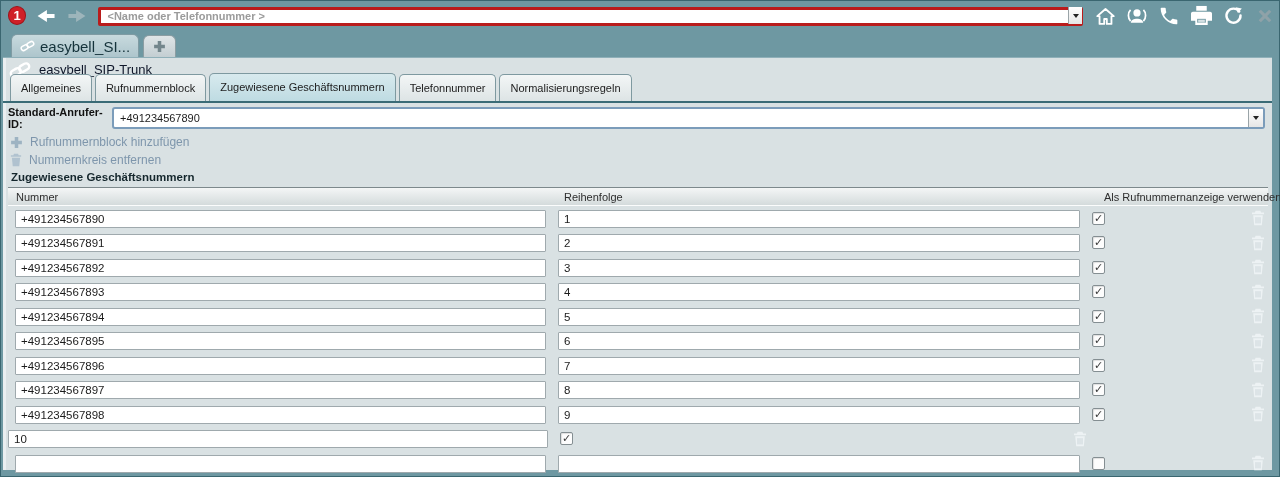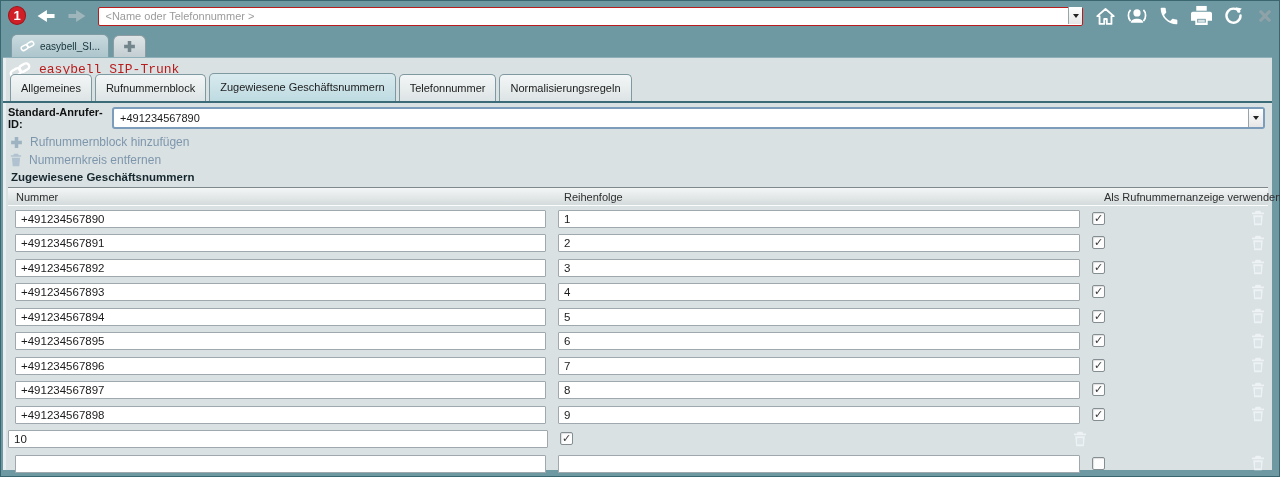--- a/index.html
+++ b/index.html
@@ -8,40 +8,40 @@
     background:#6e98a2;
     font-family:"Liberation Sans",sans-serif;
     box-shadow:inset 0 0 0 1px #3a6670;
   }
   
   .toolbar{position:absolute;left:3px;top:3px;right:3px;height:25px;display:flex;align-items:center;}
   .badge{width:19px;height:19px;margin-left:5px;border-radius:50%;background:#d01f27;border:1px solid #9e161c;
     color:#fff;font-size:13px;font-weight:bold;display:flex;align-items:center;justify-content:center;box-sizing:border-box;}
   .navbtn{margin-left:9px;display:flex;align-items:center;}
   .searchwrap{position:relative;margin-left:10px;width:1016px;height:19px;}
-  .searchwrap input{width:100%;height:100%;box-sizing:border-box;border:1px solid #b91c1c;border-radius:2px;
-    font-size:11px;padding:0 16px 0 6px;color:#333;font-family:"Liberation Sans",sans-serif;}
+  .searchwrap input{width:100%;height:100%;box-sizing:border-box;border:3px solid #b91c1c;border-radius:2px;
+    font-size:11px;padding:0 16px 0 6px;color:#333;font-family:"Liberation Sans",sans-serif;font-weight:bold;}
   .searchwrap input::placeholder{color:#9b9b9b;}
   .combobtn{position:absolute;right:1px;top:1px;bottom:1px;width:13px;background:linear-gradient(#fff,#e6e6e6);
     border-left:1px solid #9aa4a8;display:flex;align-items:center;justify-content:center;}
   .tri{width:0;height:0;border-left:3.5px solid transparent;border-right:3.5px solid transparent;border-top:4.5px solid #222;}
   .tbicons{display:flex;align-items:center;gap:8px;margin-left:10px;}
   .tbicons .ic{display:flex;align-items:center;justify-content:center;width:24px;height:22px;}
   
   .tabstrip{position:absolute;left:3px;top:29px;right:3px;height:28px;display:flex;align-items:flex-end;}
   .sess-tab{margin-left:8px;height:23px;min-width:84px;background:linear-gradient(#c8dade,#adc5cc);
     border:1px solid #7f9ba3;border-bottom:none;border-radius:6px 6px 0 0;display:flex;align-items:center;
-    padding:0 8px;gap:5px;font-size:10px;color:#15333b;box-sizing:border-box;}
+    padding:0 8px;gap:5px;font-size:15px;color:#15333b;box-sizing:border-box;}
   .add-tab{margin-left:4px;height:21px;width:31px;background:linear-gradient(#dfe5e7,#c3ced2);
     border:1px solid #8b9da2;border-bottom:none;border-radius:6px 6px 0 0;display:flex;align-items:center;justify-content:center;}
   
   .main{position:absolute;left:3px;top:57px;width:1269px;bottom:7px;background:#d9e1e3;
     border-top:1px solid #8fb0b9;box-shadow:inset 3px 0 0 rgba(255,255,255,.45);}
   .titlebar{height:23px;display:flex;align-items:center;padding-left:6px;gap:8px;}
-  .title{font-size:13px;color:#b91c1c;font-family:Liberation Mono, monospace;}
+  .title{font-size:13px;color:#0f172a;}
   .subtabs{height:20px;display:flex;align-items:flex-end;padding-left:7px;gap:3px;border-bottom:2px solid #3a6b76;}
   .subtab{height:18px;line-height:18px;padding:4px 10px;font-size:11px;color:#1c1c1c;white-space:nowrap;
     background:linear-gradient(#f3f6f6,#dde4e5);border:1px solid #7e99a0;border-bottom:none;border-radius:5px 5px 0 0;}
   .subtab.active{background:linear-gradient(#d8eaee,#bedbe2);height:19px;line-height:19px;}
   
   .panel{padding:5px 4px 0 5px;}
   .callerrow{display:flex;align-items:center;height:20px;margin-bottom:6px;}
   .callerlabel{font-size:11px;font-weight:bold;color:#111;padding-left:0px;width:104px;flex:none;}
   .cbox{position:relative;flex:1;height:18px;background:#fff;border:2px solid #7b9cba;border-radius:3px;
     display:flex;align-items:center;font-size:11px;color:#1b1b1b;padding-left:6px;margin-right:3px;}

